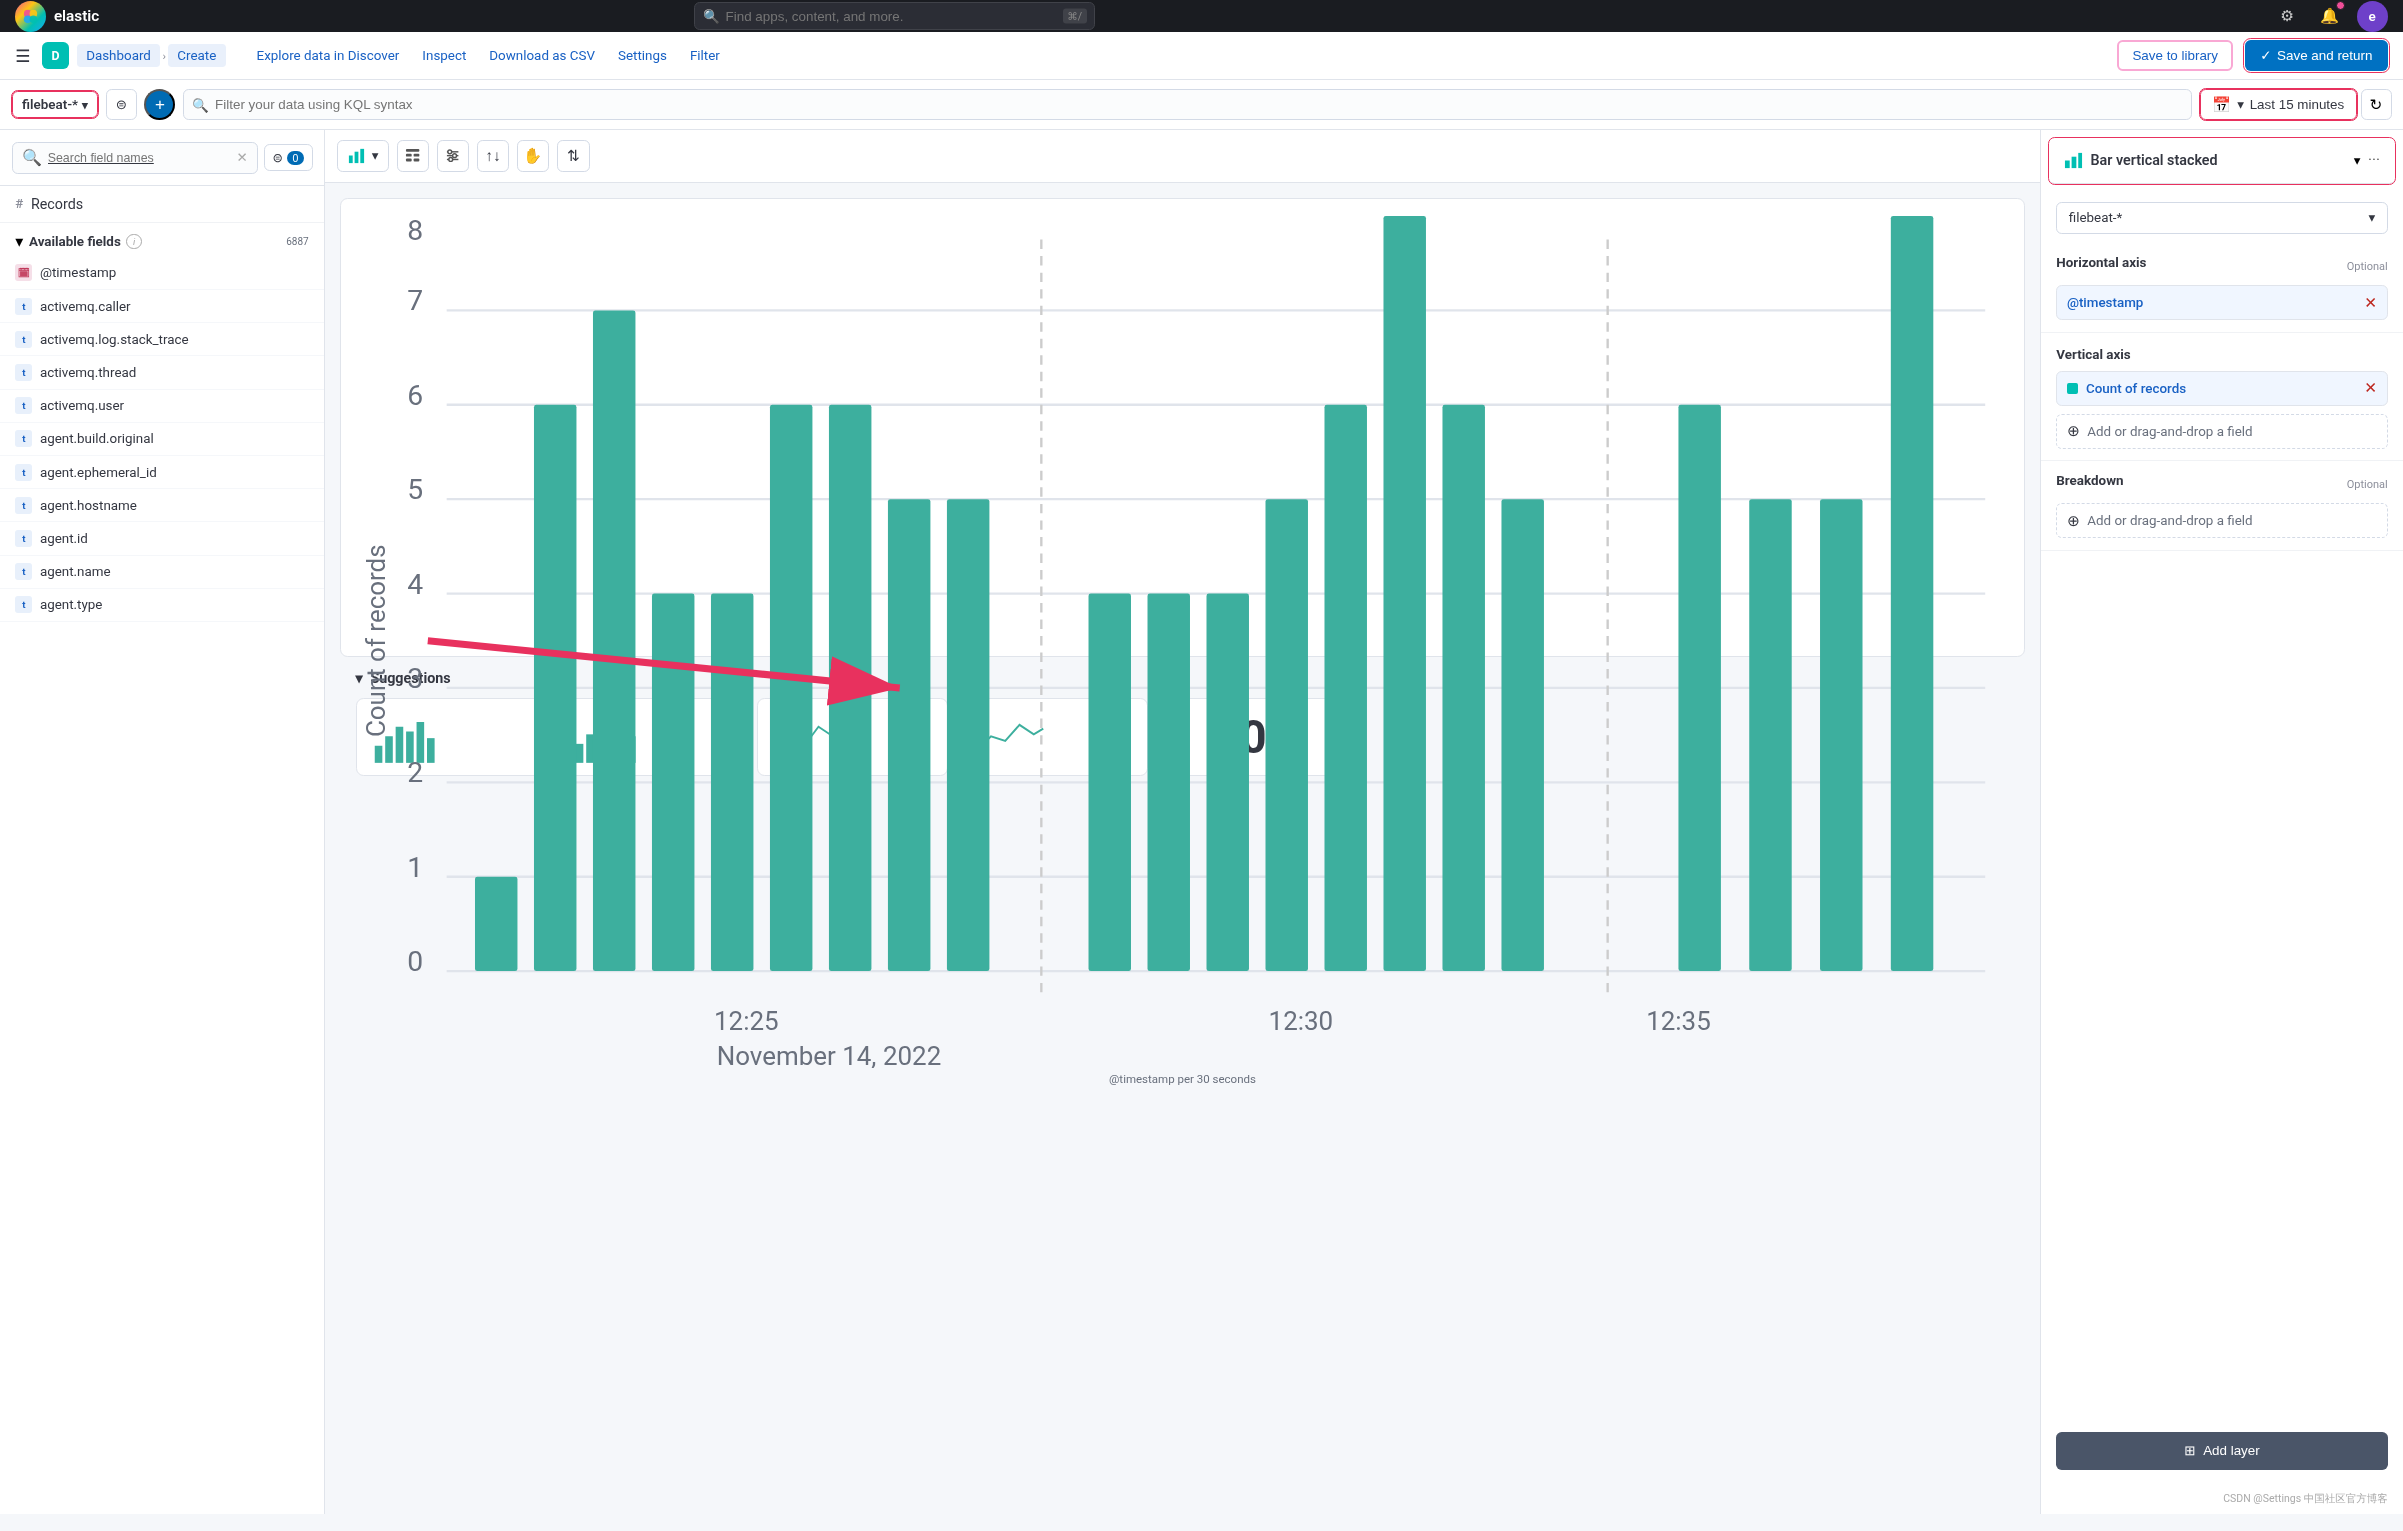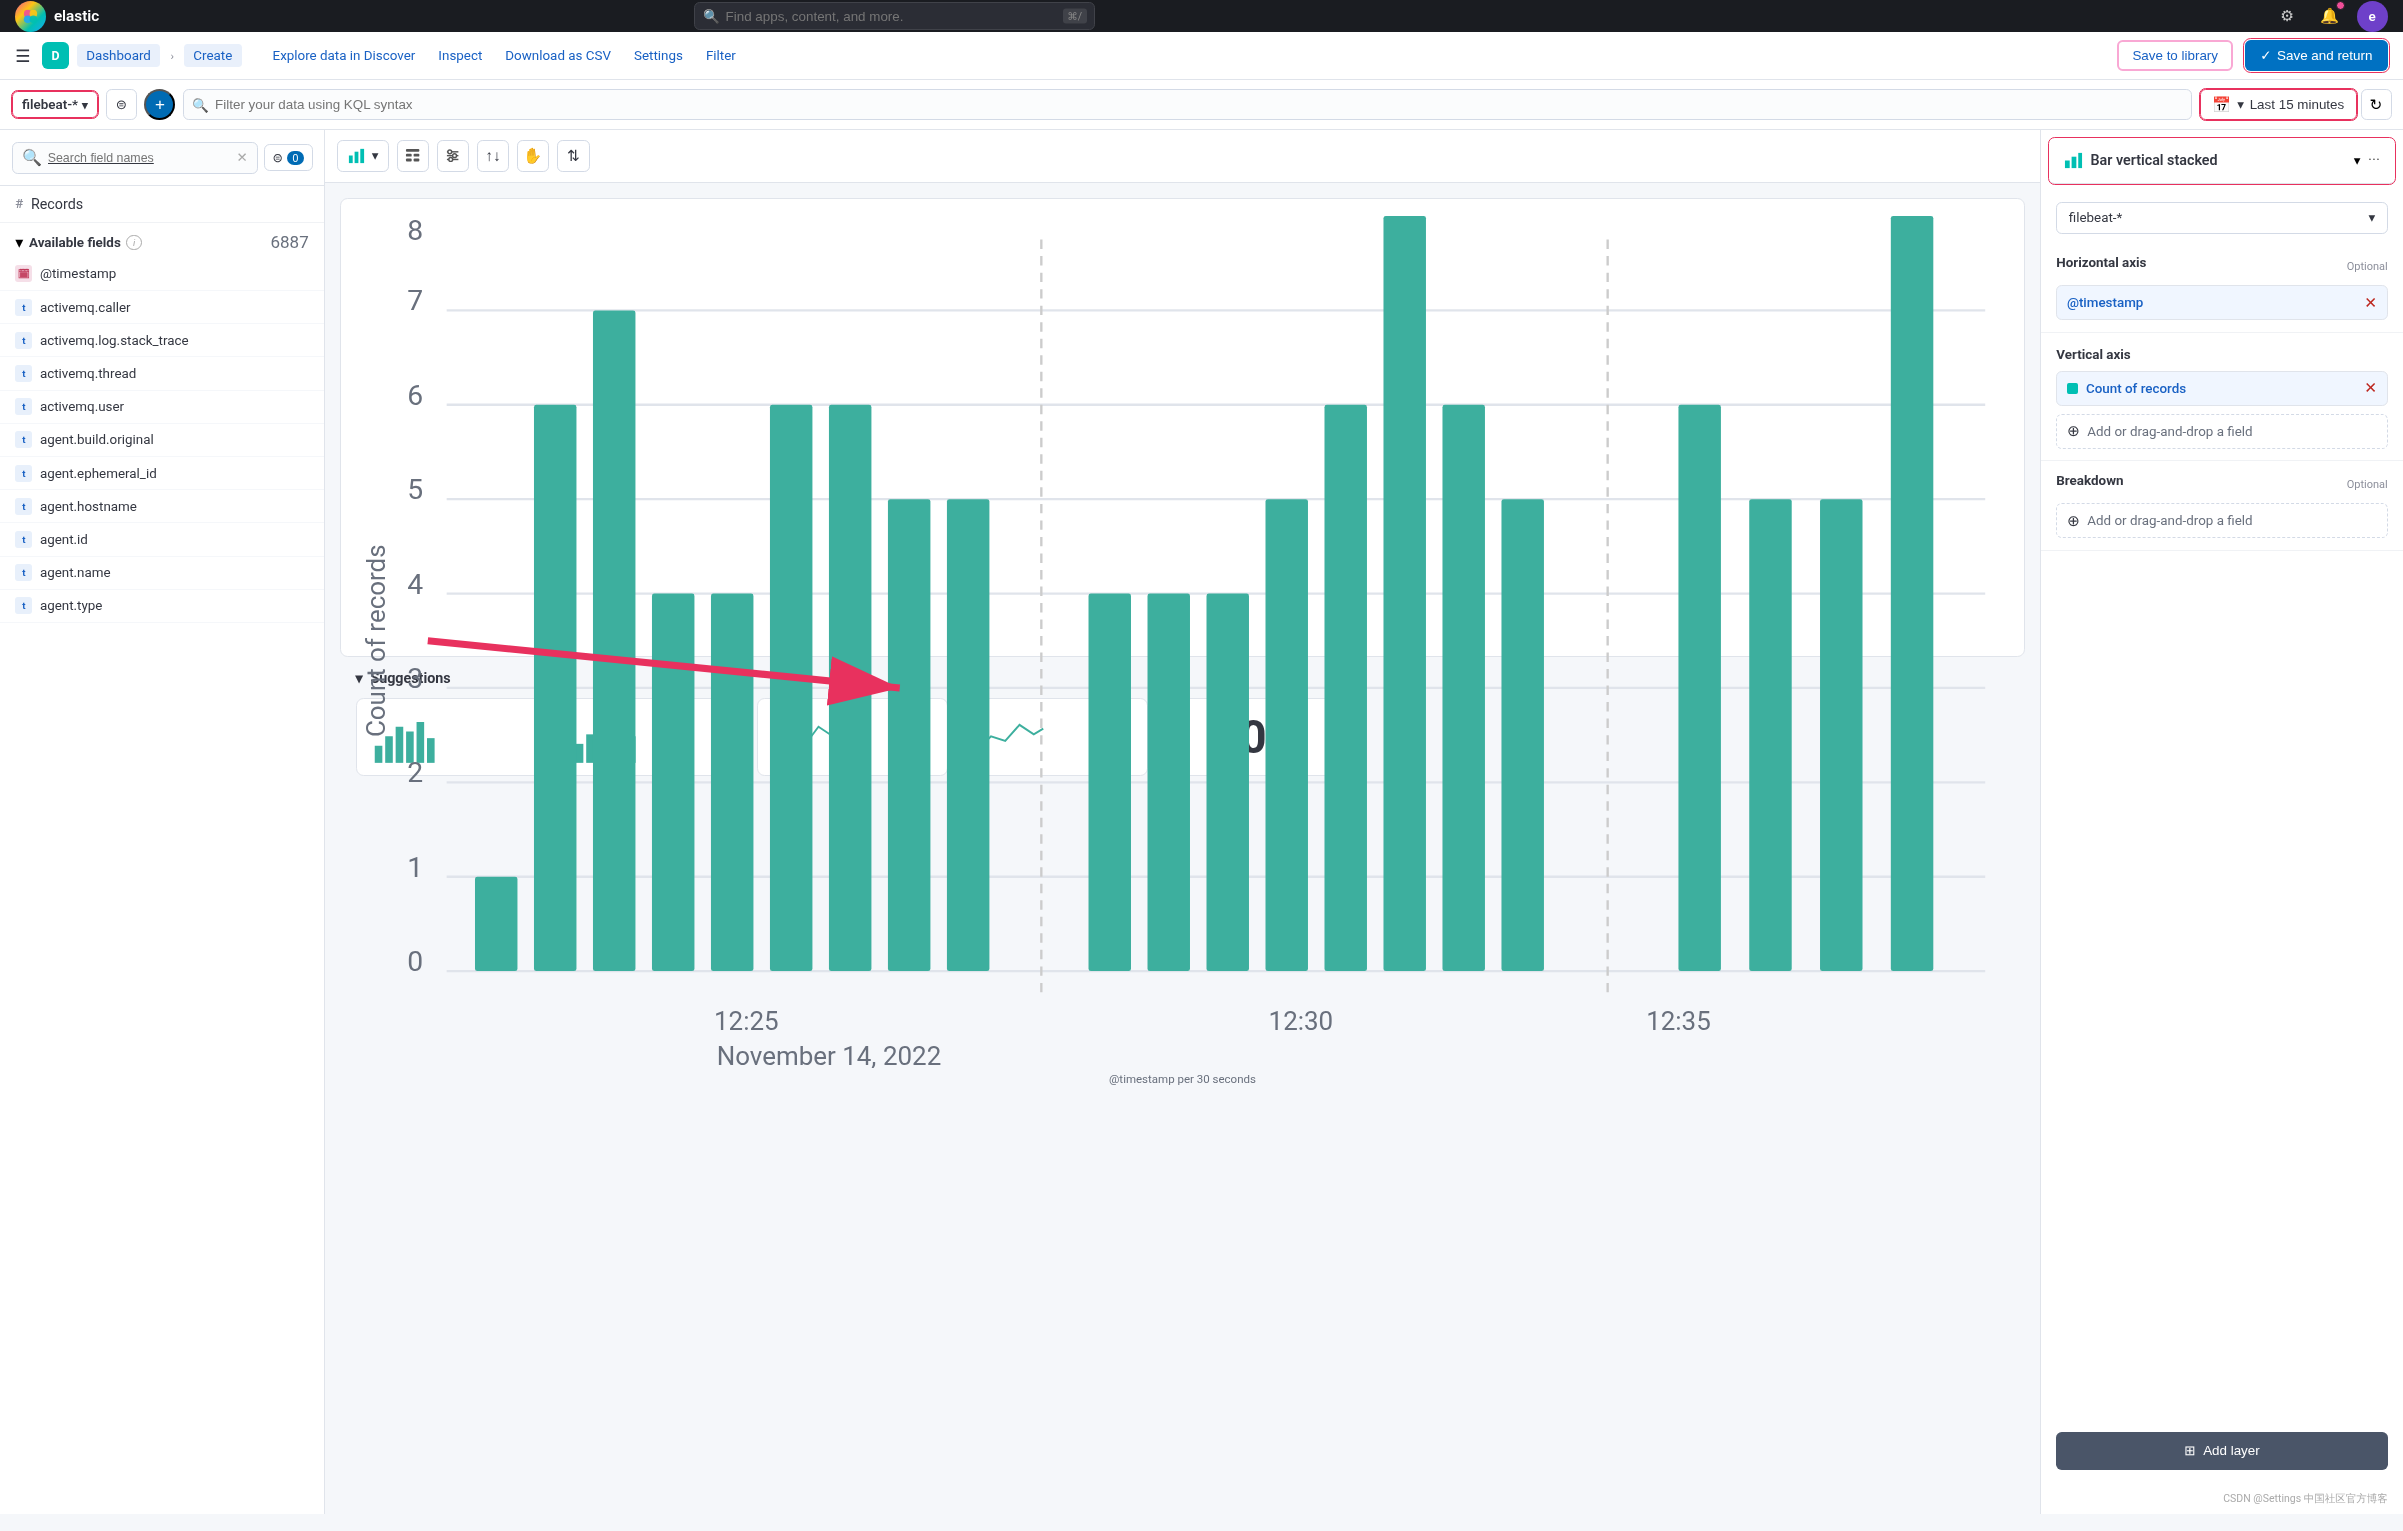--- a/index.html
+++ b/index.html
@@ -20,21 +20,21 @@
     .nav-avatar { width: 31px; height: 31px; border-radius: 50%; background: #6e40c9; display: flex; align-items: center; justify-content: center; color: white; font-size: 13.4px; font-weight: 600; cursor: pointer; }
     .nav-notif { position: relative; }
     .nav-notif .badge { position: absolute; top: 0; right: 0; background: #f04e98; border-radius: 50%; width: 9.6px; height: 9.6px; border: 1.9px solid #1a1c21; }
 
     
     .second-nav {
       display: flex; align-items: center; background: #fff; border-bottom: 1px solid #e0e4eb; height: 48px; padding: 0 15.3px; gap: 7.6px;
     }
     .hamburger { font-size: 17px; cursor: pointer; color: #343741; margin-right: 3.8px; }
     .nav-d-badge { width: 27px; height: 27px; border-radius: 5.7px; background: #00bfb3; color: white; font-size: 12.4px; font-weight: 700; display: flex; align-items: center; justify-content: center; }
-    .breadcrumb { display: flex; align-items: center; gap: 8px; }
+    .breadcrumb { display: flex; align-items: center; gap: 0; }
     .breadcrumb-item { background: #e9f0fb; color: #1961c4; font-size: 13.4px; padding: 3.8px 9.6px; border-radius: 3.8px; cursor: pointer; font-weight: 400; }
     .breadcrumb-arrow { color: #8c8f9b; font-size: 11.5px; margin: 0 1.9px; }
     .breadcrumb-item.active { background: #e9f0fb; color: #1961c4; }
     .second-nav-links { display: flex; align-items: center; gap: 23px; margin-left: 23px; }
     .second-nav-link { color: #1961c4; font-size: 13.4px; cursor: pointer; text-decoration: none; white-space: nowrap; }
     .second-nav-actions { display: flex; align-items: center; gap: 11.5px; margin-left: auto; }
     .btn-save-library { background: transparent; border: 2px solid #f9a8d4; color: #1961c4; font-size: 13.4px; cursor: pointer; padding: 5.7px 13.4px; border-radius: 5.7px; }
     .btn-save-return { background: #0071c2; border: none; color: white; font-size: 13.4px; cursor: pointer; padding: 7.6px 15.3px; border-radius: 5.7px; display: flex; align-items: center; gap: 5.7px; outline: 1.9px solid #e8315e; outline-offset: 1.9px; }
 
     
@@ -64,21 +64,21 @@
     .field-search-clear { color: #aaa; cursor: pointer; font-size: 13.4px; }
     .field-filter-btn { border: 1px solid #d3dae6; border-radius: 5.7px; padding: 4.8px 7.6px; background: white; cursor: pointer; font-size: 12.4px; display: flex; align-items: center; gap: 3.8px; color: #343741; }
     .filter-count { background: #006bb4; color: white; border-radius: 9.6px; font-size: 10.5px; padding: 1px 5.7px; min-width: 17px; text-align: center; }
     .records-row { display: flex; align-items: center; gap: 7.6px; padding: 9.6px 15.3px; border-bottom: 1px solid #f0f2f5; }
     .records-hash { color: #8c8f9b; font-size: 13.4px; font-weight: 600; }
     .records-label { font-size: 14.3px; color: #343741; font-weight: 400; }
     .available-fields-header { display: flex; align-items: center; justify-content: space-between; padding: 9.6px 15.3px 5.7px; }
     .available-fields-left { display: flex; align-items: center; gap: 5.7px; cursor: pointer; }
     .available-fields-label { font-size: 13.4px; font-weight: 700; color: #343741; }
     .info-icon { width: 15.3px; height: 15.3px; border-radius: 50%; border: 1.4px solid #aaa; display: flex; align-items: center; justify-content: center; font-size: 9.6px; color: #aaa; font-style: italic; }
-    .field-count { font-size: 17px; color: #69707d; }
+    .field-count { font-size: 10px; color: #69707d; }
     .fields-list { overflow-y: auto; flex: 1; }
     .field-item { display: flex; align-items: center; gap: 7.6px; padding: 7.6px 15.3px; cursor: pointer; border-bottom: 1px solid #f5f7fa; }
     .field-type-badge { width: 17px; height: 17px; border-radius: 2.9px; display: flex; align-items: center; justify-content: center; font-size: 9.6px; font-weight: 700; flex-shrink: 0; }
     .field-type-date { background: #f5dfe8; color: #c0395a; }
     .field-type-text { background: #e8f0fb; color: #1961c4; }
     .field-name { font-size: 13.4px; color: #343741; }
 
     
     .center-panel { flex: 1; display: flex; flex-direction: column; overflow: hidden; background: #f5f7fa; }
     .chart-toolbar { display: flex; align-items: center; gap: 7.6px; padding: 9.6px 11.5px; background: white; border-bottom: 1px solid #e0e4eb; }

